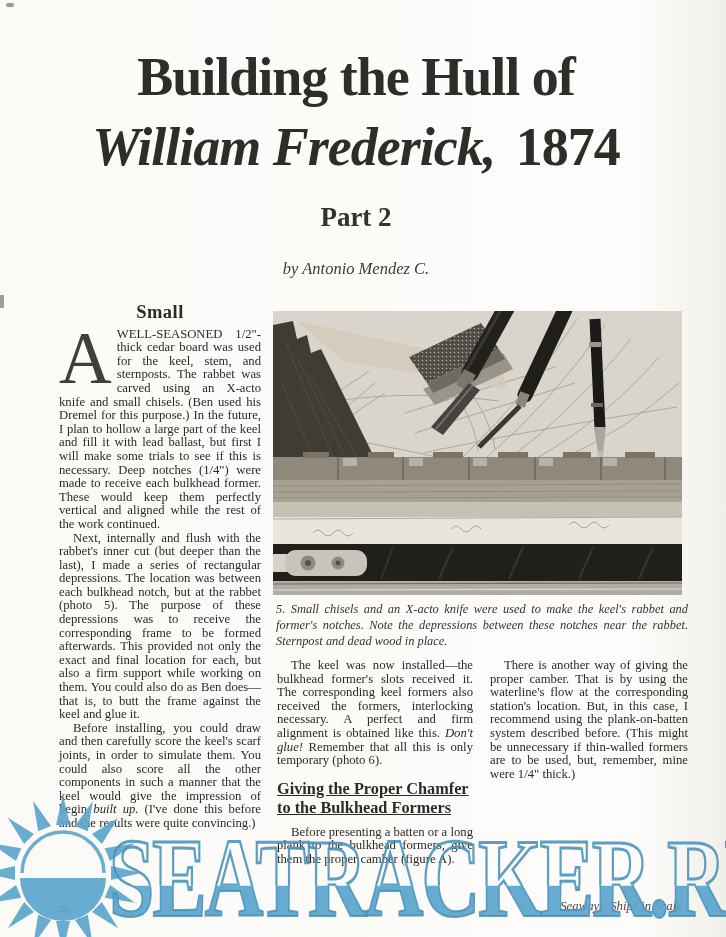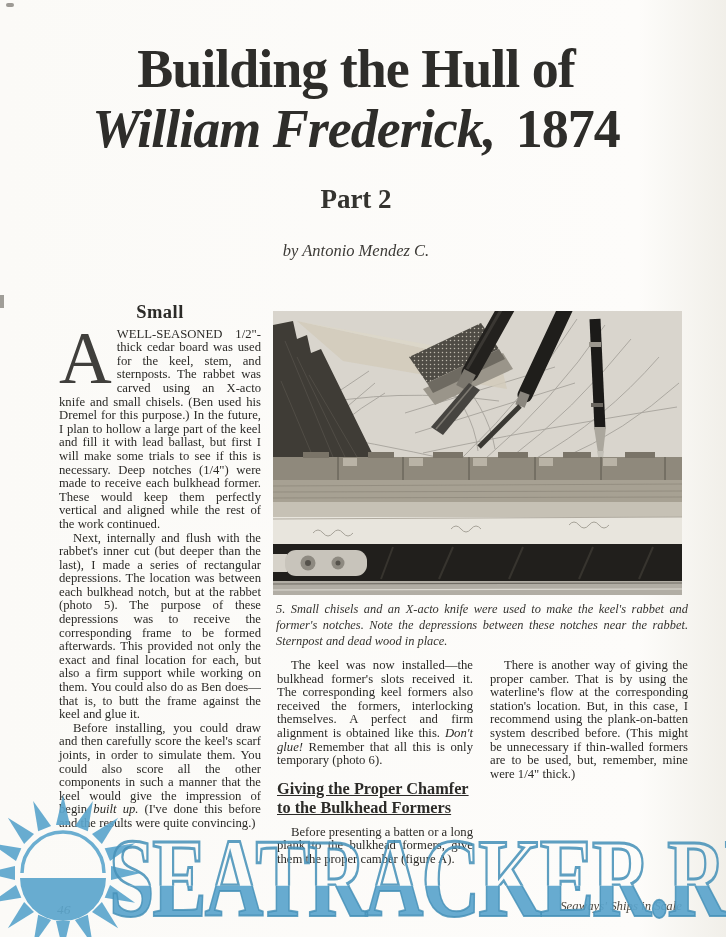--- a/index.html
+++ b/index.html
@@ -5,23 +5,23 @@
   html,body{margin:0;padding:0;background:#e9e7e2;}
   .page{
     position:relative;width:726px;height:937px;margin:0 auto;overflow:hidden;
     background:linear-gradient(90deg,#fbfaf7 0%,#fdfcfa 88%,#f1efe9 100%);
     font-family:"Liberation Serif","DejaVu Serif",serif;color:#2b2a27;
   }
   
   .speck-top{position:absolute;left:6px;top:3px;width:8px;height:4px;background:#6a6761;border-radius:2px;opacity:.65;}
   .speck-left{position:absolute;left:0;top:295px;width:4px;height:13px;background:#8a8780;opacity:.8;}
   
-  .masthead{position:absolute;left:0;right:14px;top:42px;text-align:center;}
+  .masthead{position:absolute;left:0;right:14px;top:50px;text-align:center;}
   .t1{font-size:54px;line-height:1.0;margin:0;font-weight:bold;letter-spacing:-1px;color:#2e2d2a;}
-  .t2{font-size:54px;line-height:1.0;margin:6px 0 0 0;font-weight:bold;letter-spacing:-1px;color:#2e2d2a;}
+  .t2{font-size:54px;line-height:1.0;margin:16px 0 0 0;font-weight:bold;letter-spacing:-1px;color:#2e2d2a;}
   .t2 .ship{font-style:italic;font-weight:bold;}
   .t2 .year{margin-left:0.38em;font-weight:bold;}
   .part{font-size:27px;font-weight:bold;margin-top:28px;color:#34332f;}
   .byline{font-size:16.5px;font-style:italic;margin-top:26px;color:#3c3a36;}
   
   .col{position:absolute;font-size:12.7px;line-height:13.6px;text-align:justify;}
   .col p{margin:0;}
   .col p.sp{margin-top:0px;}
   .indent{text-indent:14px;}
   .col-left{left:59px;top:306px;width:202px;}
@@ -211,21 +211,21 @@
         <rect x="0" y="270" width="409" height="14" fill="#b1ada4"></rect>
         <path d="M0,273 L409,272" stroke="#716d65" stroke-width="1.2"></path>
         <path d="M0,279 L409,278" stroke="#dedbd3" stroke-width="1.2"></path>
       </g>
     </svg>
   </figure>
 
   <div class="caption">5. Small chisels and an X-acto knife were used to make the keel's rabbet and former's notches. Note the depressions between these notches near the rabbet. Sternpost and dead wood in place.</div>
 
   <section class="col col-mid">
-    <p class="indent"><span>The keel was now installed—the bulkhead former's slots received it. The corresponding keel formers also received the formers, interlocking themselves. A perfect and firm alignment is obtained like this. </span><em>Don't glue!</em><span> Remember that all this is only temporary (photo 6).</span></p>
+    <p class="indent"><span>The keel was now installed—the bulkhead former's slots received it. The corresponding keel formers also received the formers, interlocking necessary. A perfect and firm alignment is obtained like this. </span><em>Don't glue!</em><span> Remember that all this is only temporary (photo 6).</span></p>
     <h3 class="subhead">
         <span>Giving the Proper Chamfer</span>
         <span>to the Bulkhead Formers</span>
       </h3>
     <p class="indent"><span>Before presenting a batten or a long plank to the bulkhead formers, give them the proper camber (figure A).</span></p>
   </section>
 
   <section class="col col-right">
     <p class="indent sp"><span>There is another way of giving the proper camber. That is by using the waterline's flow at the corresponding station's location. But, in this case, I recommend using the plank-on-batten system described before. (This might be unnecessary if thin-walled formers are to be used, but, remember, mine were 1/4" thick.)</span></p>
   </section>

